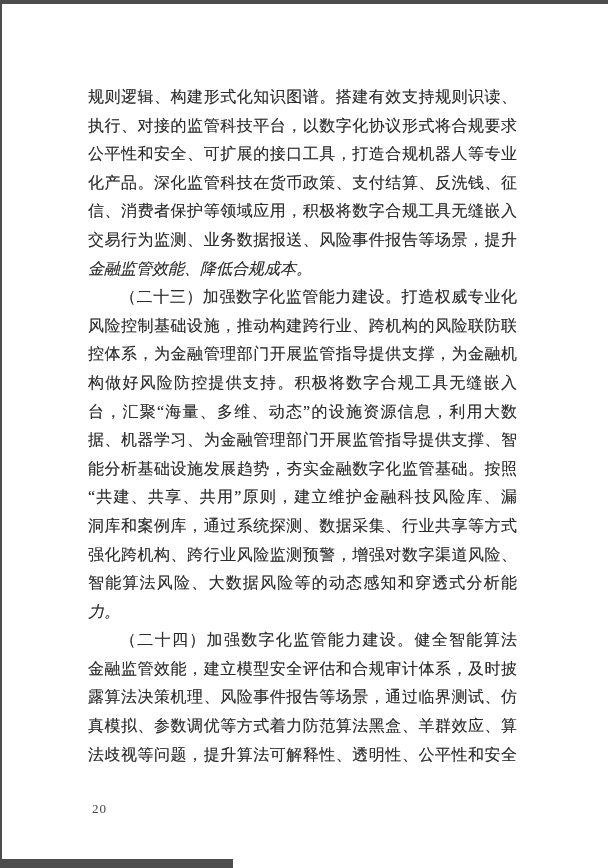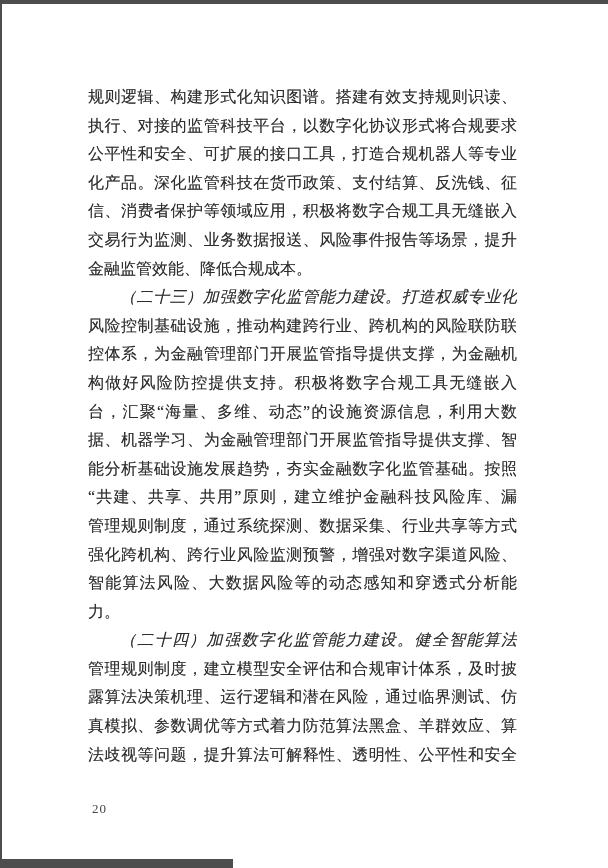--- a/index.html
+++ b/index.html
@@ -29,22 +29,22 @@
   .line {
     height: 28.6px;
     line-height: 28.6px;
     font-size: 16px;
     text-align: justify;
     text-align-last: justify;
     overflow: hidden;
     white-space: normal;
     text-shadow: 0 0 0.4px rgba(40,40,40,0.45);
   }
-  .line.end { text-align-last: left; }
-  .line.indent { text-indent: 2em; font-style: italic; }
+  .line.end { text-align-last: left; font-style: italic; }
+  .line.indent { text-indent: 2em; }
 
   .page-number {
     position: absolute;
     left: 92px; top: 801px;
     font-size: 13px;
     letter-spacing: 1px;
     color: var(--pagenum-color, #444444);
   }
 </style>
 </head>
@@ -64,25 +64,25 @@
       <div class="line">交易行为监测、业务数据报送、风险事件报告等场景，提升</div>
       <div class="line end">金融监管效能、降低合规成本。</div>
       <div class="line indent">（二十三）加强数字化监管能力建设。打造权威专业化</div>
       <div class="line">风险控制基础设施，推动构建跨行业、跨机构的风险联防联</div>
       <div class="line">控体系，为金融管理部门开展监管指导提供支撑，为金融机</div>
       <div class="line">构做好风险防控提供支持。积极将数字合规工具无缝嵌入</div>
       <div class="line">台，汇聚“海量、多维、动态”的设施资源信息，利用大数</div>
       <div class="line">据、机器学习、为金融管理部门开展监管指导提供支撑、智</div>
       <div class="line">能分析基础设施发展趋势，夯实金融数字化监管基础。按照</div>
       <div class="line">“共建、共享、共用”原则，建立维护金融科技风险库、漏</div>
-      <div class="line">管理规则制度，通过系统探测、数据采集、行业共享等方式</div>
+      <div class="line">洞库和案例库，通过系统探测、数据采集、行业共享等方式</div>
       <div class="line">强化跨机构、跨行业风险监测预警，增强对数字渠道风险、</div>
       <div class="line">智能算法风险、大数据风险等的动态感知和穿透式分析能</div>
       <div class="line end">力。</div>
       <div class="line indent">（二十四）加强数字化监管能力建设。健全智能算法</div>
-      <div class="line">管理规则制度，建立模型安全评估和合规审计体系，及时披</div>
-      <div class="line">露算法决策机理、运行逻辑和潜在风险，通过临界测试、仿</div>
+      <div class="line">金融监管效能，建立模型安全评估和合规审计体系，及时披</div>
+      <div class="line">露算法决策机理、风险事件报告等场景，通过临界测试、仿</div>
       <div class="line">真模拟、参数调优等方式着力防范算法黑盒、羊群效应、算</div>
       <div class="line">法歧视等问题，提升算法可解释性、透明性、公平性和安全</div>
     </div>
 
   <div class="page-number">20</div>
 </div>
 
 </body></html>

